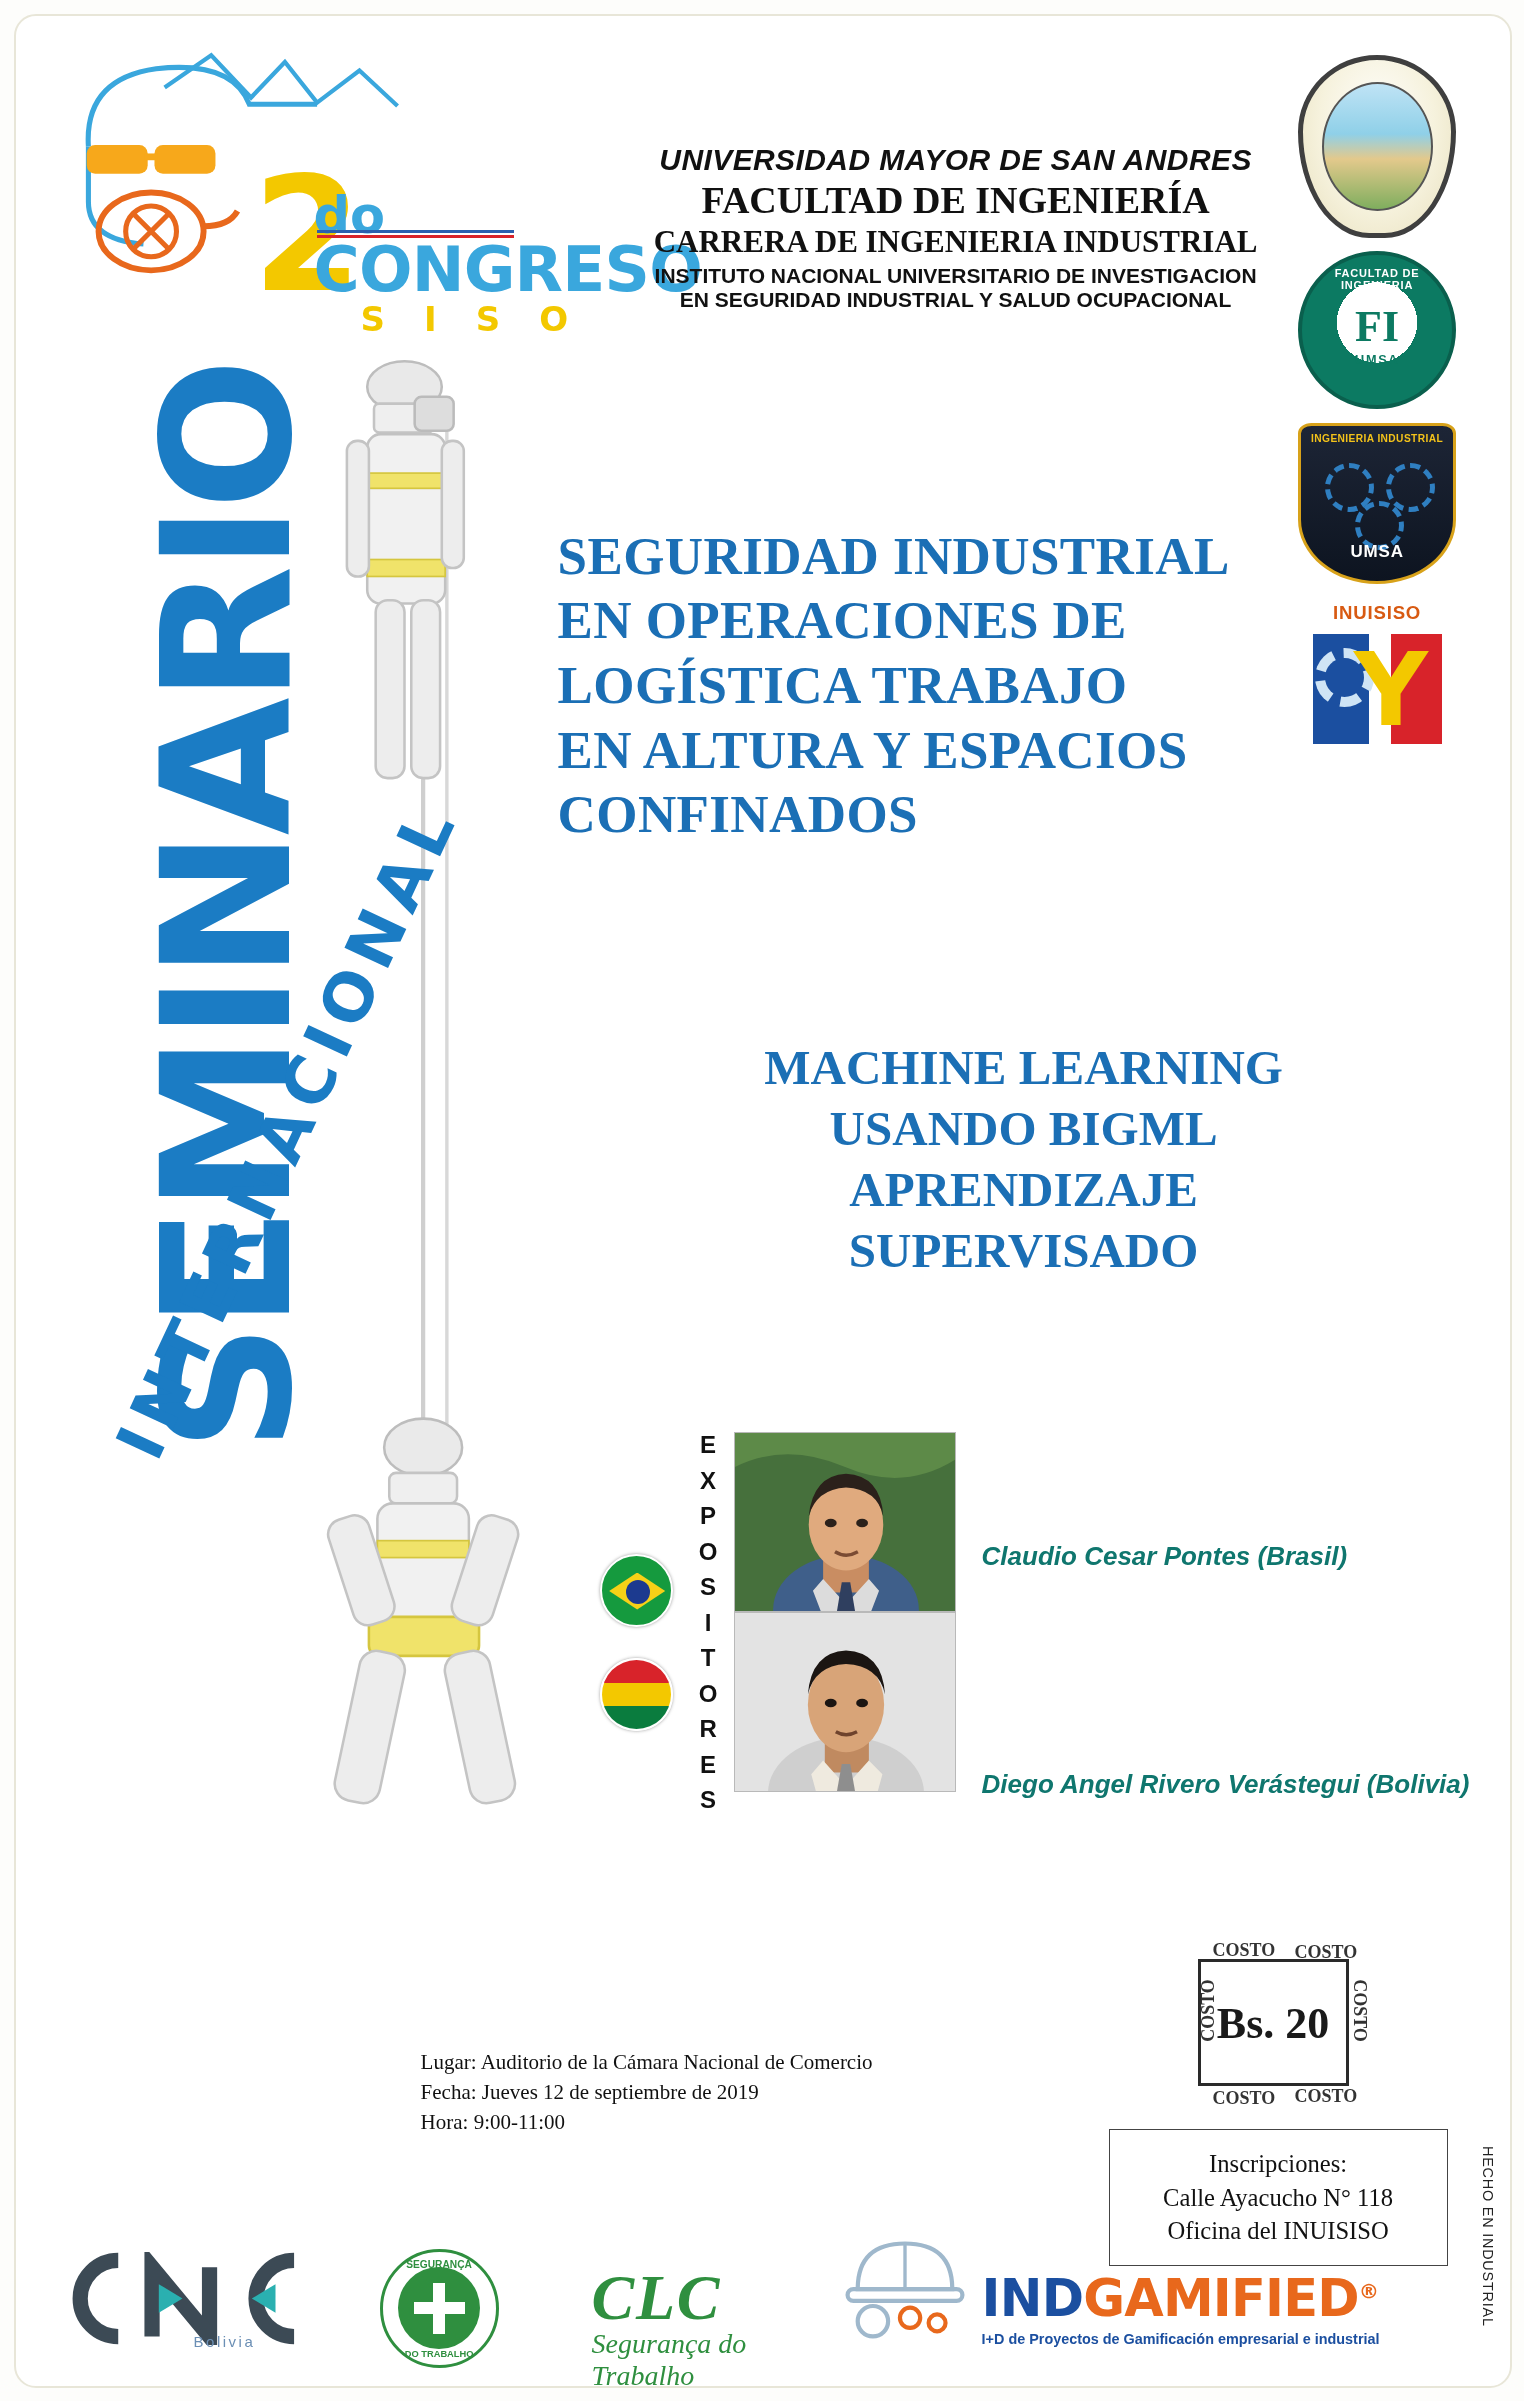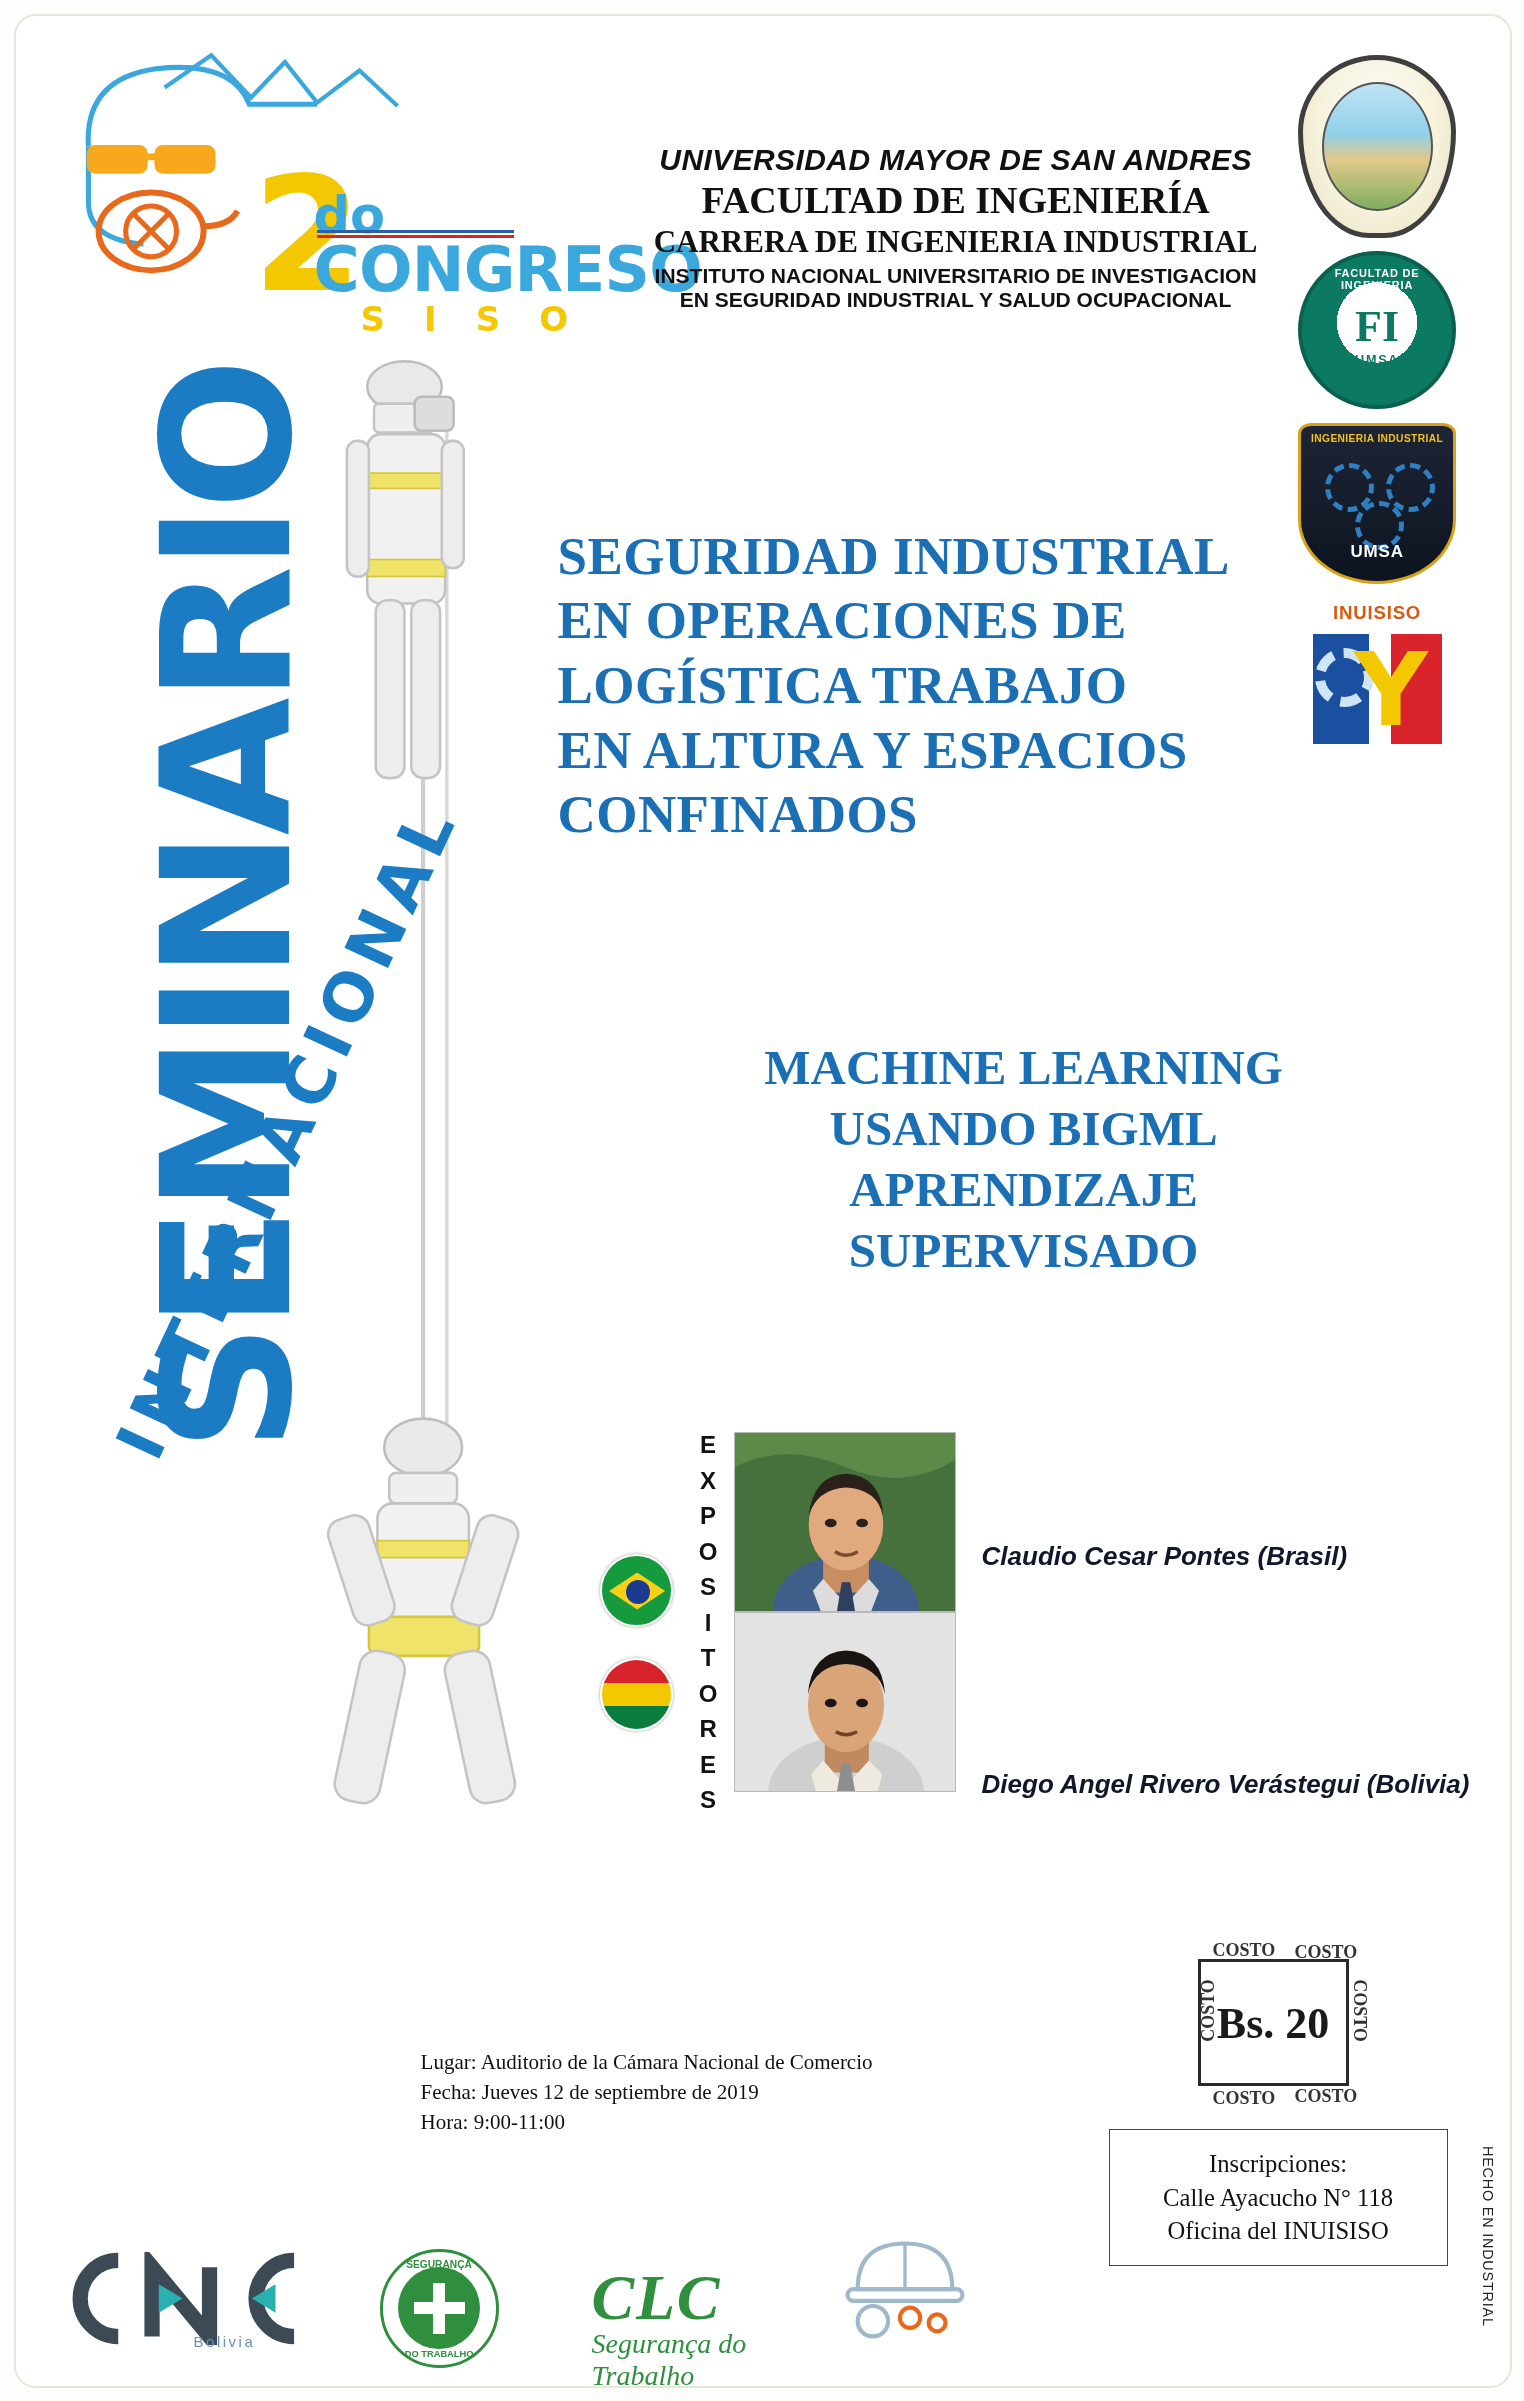--- a/index.html
+++ b/index.html
@@ -189,21 +189,21 @@
   }
   .photo {
     position: absolute; width: 222px; height: 180px;
     border: 0.8px solid #b9b9b9; overflow: hidden;
   }
   .photo1 { left: 718px; top: 1416px; background: linear-gradient(#6b8f4f, #4f7040); }
   .photo2 { left: 718px; top: 1596px; background: linear-gradient(#e9e9e9, #cfcfcf); }
   .expo-name {
     position: absolute; left: 966px; width: 525px;
     font-family: "Liberation Sans", sans-serif;
-    font-size: 26px; font-weight: 700; color: #0f172a; font-style: italic;
+    font-size: 26px; font-weight: 700; color: #0f766e; font-style: italic;
   }
   .expo1 { top: 1525px; }
   .expo2 { top: 1753px; }
 
   .flag { position:absolute; left: 584px; width: 73px; height: 73px; border-radius: 50%;
           border: 2.5px solid #ffffff; box-shadow: 0 0 3.4px rgba(0,0,0,.4); overflow:hidden; }
   .flag-br { top: 1538px; background: #159a3e; }
   .flag-br .rhomb { position:absolute; left:7.6px; top:17px; width:56px; height:37px; background:#f7d117;
                     transform: skewX(0deg); clip-path: polygon(50% 0, 100% 50%, 50% 100%, 0 50%); }
   .flag-br .circ { position:absolute; left:24px; top:24px; width:24px; height:24px; background:#1c3a8f; border-radius:50%; }
@@ -477,17 +477,23 @@
 
   <svg class="helmet" viewBox="0 0 180 150">
     <path d="M34 84 Q34 30 90 30 Q146 30 146 84 Z" fill="none" stroke="#9fb8cc" stroke-width="5"></path>
     <rect x="22" y="84" width="136" height="14" rx="7" fill="none" stroke="#9fb8cc" stroke-width="5"></rect>
     <line x1="90" y1="30" x2="90" y2="84" stroke="#9fb8cc" stroke-width="4"></line>
     <circle cx="52" cy="122" r="18" fill="none" stroke="#9fb8cc" stroke-width="5"></circle>
     <circle cx="96" cy="118" r="12" fill="none" stroke="#e8681c" stroke-width="5"></circle>
     <circle cx="128" cy="124" r="10" fill="none" stroke="#e8681c" stroke-width="5"></circle>
   </svg>
 
+  <div class="indgam">
+    <div class="indgam-main">
+      <span class="indgam-ind">IND</span><span class="indgam-g">GAMIFIED</span><span class="reg">®</span>
+    </div>
+    <div class="indgam-sub">I+D de Proyectos de Gamificación empresarial e industrial</div>
+  </div>
 
   <div class="hecho">HECHO EN INDUSTRIAL</div>
 
 </div>
 
 
 </body></html>

